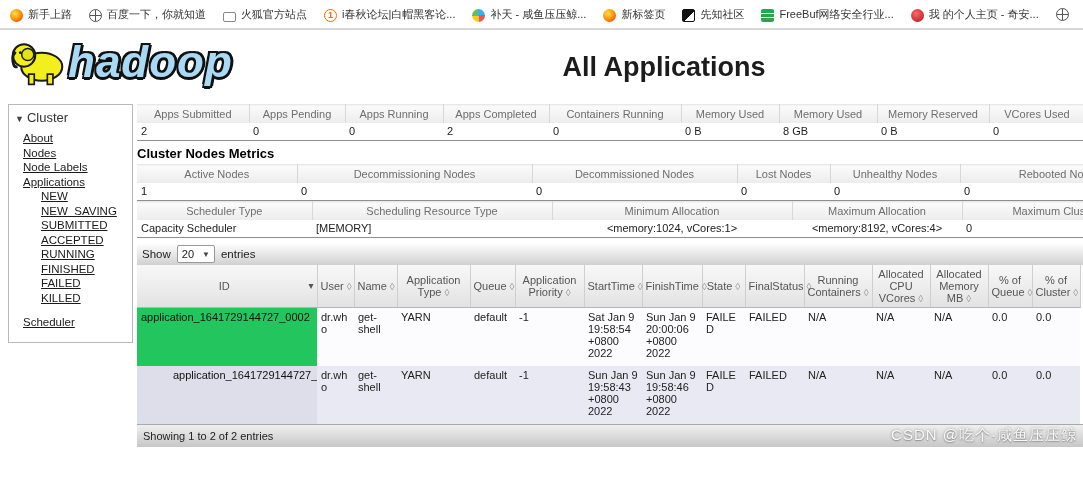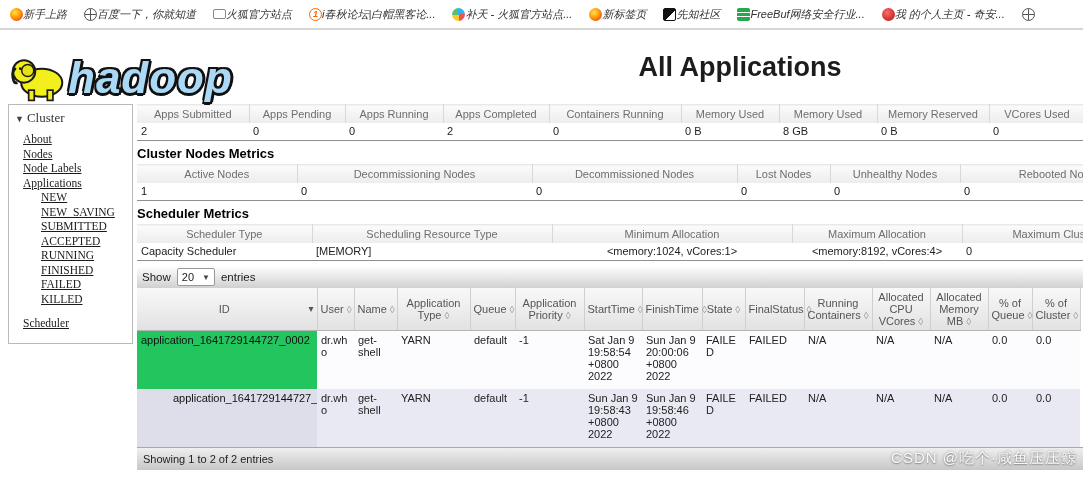--- a/index.html
+++ b/index.html
@@ -3,21 +3,21 @@
 <meta charset="utf-8">
 <style>
   * { box-sizing: border-box; margin: 0; padding: 0; }
   html,body { width:1083px; height:481px; overflow:hidden; background:#fff;
     font-family:"Liberation Sans", sans-serif; color:#222; }
 
   
   .bm-bar { height:30px; display:flex; align-items:center; gap:17px;
     padding:0 10px; font-size:11px; color:#333; background:#fff;
     border-bottom:2px solid #d6d6d6; white-space:nowrap; overflow:hidden; }
-  .bm { display:flex; align-items:center; cursor:default;font-style:italic; }
+  .bm { display:flex; align-items:flex-end; gap:5px; cursor:default; }
   .ico { width:13px; height:13px; display:inline-block; flex:0 0 auto; }
   .firefox-icon { border-radius:50%;
     background:radial-gradient(circle at 38% 35%, #ffe14d 0%, #ff9500 48%, #e8442c 82%); }
   .globe-icon { border:1.3px solid #555; border-radius:50%;
     background:linear-gradient(#555,#555) center/100% 1px no-repeat,
                linear-gradient(#555,#555) center/1px 100% no-repeat; }
   .folder-icon { height:10px; border:1.3px solid #888; border-radius:2px; background:#fff; }
   .ichunqiu-icon { border:1.5px solid #f60; color:#f60; border-radius:50%;
     font-size:9px; line-height:10px; text-align:center; font-weight:bold; }
   .butian-icon { border-radius:50%;
@@ -27,28 +27,28 @@
     background:linear-gradient(#27a84a 0 30%, #fff 30% 38%, #27a84a 38% 62%, #fff 62% 70%, #27a84a 70%); }
   .qianxin-icon { border-radius:50%;
     background:radial-gradient(circle at 40% 35%, #ff6b6b, #c62828 72%); }
 
   
   .page-header { position:relative; height:72px; }
   .logo { position:absolute; left:10px; top:6px; display:flex; align-items:flex-end; }
   .logo-text { font-size:44px; font-weight:bold; font-style:italic; letter-spacing:1px;
     color:#a9d9f5; line-height:52px;
     text-shadow:-2px -2px 0 #111, 2px -2px 0 #111, -2px 2px 0 #111, 2px 2px 0 #111,
-                 0 3px 0 #111, 3px 0 0 #111;margin-top:16px; }
-  .page-title { position:absolute; left:740px; top:22px; transform:translateX(-50%);
+                 0 3px 0 #111, 3px 0 0 #111; }
+  .page-title { position:absolute; left:664px; top:22px; transform:translateX(-50%);
     font-size:27px; font-weight:bold; color:#1c1c1c; white-space:nowrap; }
 
   
   .content { display:flex; align-items:flex-start; }
   .sidebar { width:137px; flex:0 0 137px; padding:2px 4px 0 8px; font-size:11.5px; }
-  .side-box { border:1px solid #b9b9b9; padding:5px 6px 12px 6px; background:#fff;font-family:Liberation Serif, serif; }
+  .side-box { border:1px solid #b9b9b9; padding:5px 6px 12px 6px; background:#fff; }
   .side-title { font-size:13px; color:#333; margin-bottom:6px; }
   .caret { font-size:9px; color:#444; margin-right:3px; }
   .side-box a, .nav-link { display:block; color:#1b1b1b; text-decoration:underline;
     line-height:14.5px; cursor:pointer; }
   .lvl1 { margin-left:8px; }
   .lvl2 { margin-left:26px; }
   .sched { margin-top:10px; margin-left:8px; }
   .tools-box { margin-top:8px; border:1px solid #b9b9b9; padding:3px 6px; font-size:13px; color:#444; background:#fdfdfd; }
 
   .main { flex:1 1 auto; overflow:hidden; padding-top:2px; }
@@ -111,21 +111,21 @@
   <span class="bm">
       <span class="ico folder-icon"></span>
       <span>火狐官方站点</span>
     </span>
   <span class="bm">
       <span class="ico ichunqiu-icon">1</span>
       <span>i春秋论坛|白帽黑客论...</span>
     </span>
   <span class="bm">
       <span class="ico butian-icon"></span>
-      <span>补天 - 火狐官方站点...</span>
+      <span>补天 - 咸鱼压压鲸...</span>
     </span>
   <span class="bm">
       <span class="ico firefox-icon"></span>
       <span>新标签页</span>
     </span>
   <span class="bm">
       <span class="ico xianzhi-icon"></span>
       <span>先知社区</span>
     </span>
   <span class="bm">
@@ -246,21 +246,20 @@
           <td><a>0</a></td>
           <td><a>0</a></td>
           <td><a>0</a></td>
           <td><a>0</a></td>
           <td><a>0</a></td>
         </tr>
       </tbody>
         </table>
     </div>
 
-    <div class="sec-title">Scheduler Metrics</div>
     <div class="clip">
       <table class="metrics" style="width:1105px">
         <colgroup>
             <col style="width:175px">
             <col style="width:240px">
             <col style="width:240px">
             <col style="width:170px">
             <col style="width:280px">
           </colgroup>
         <tbody>

